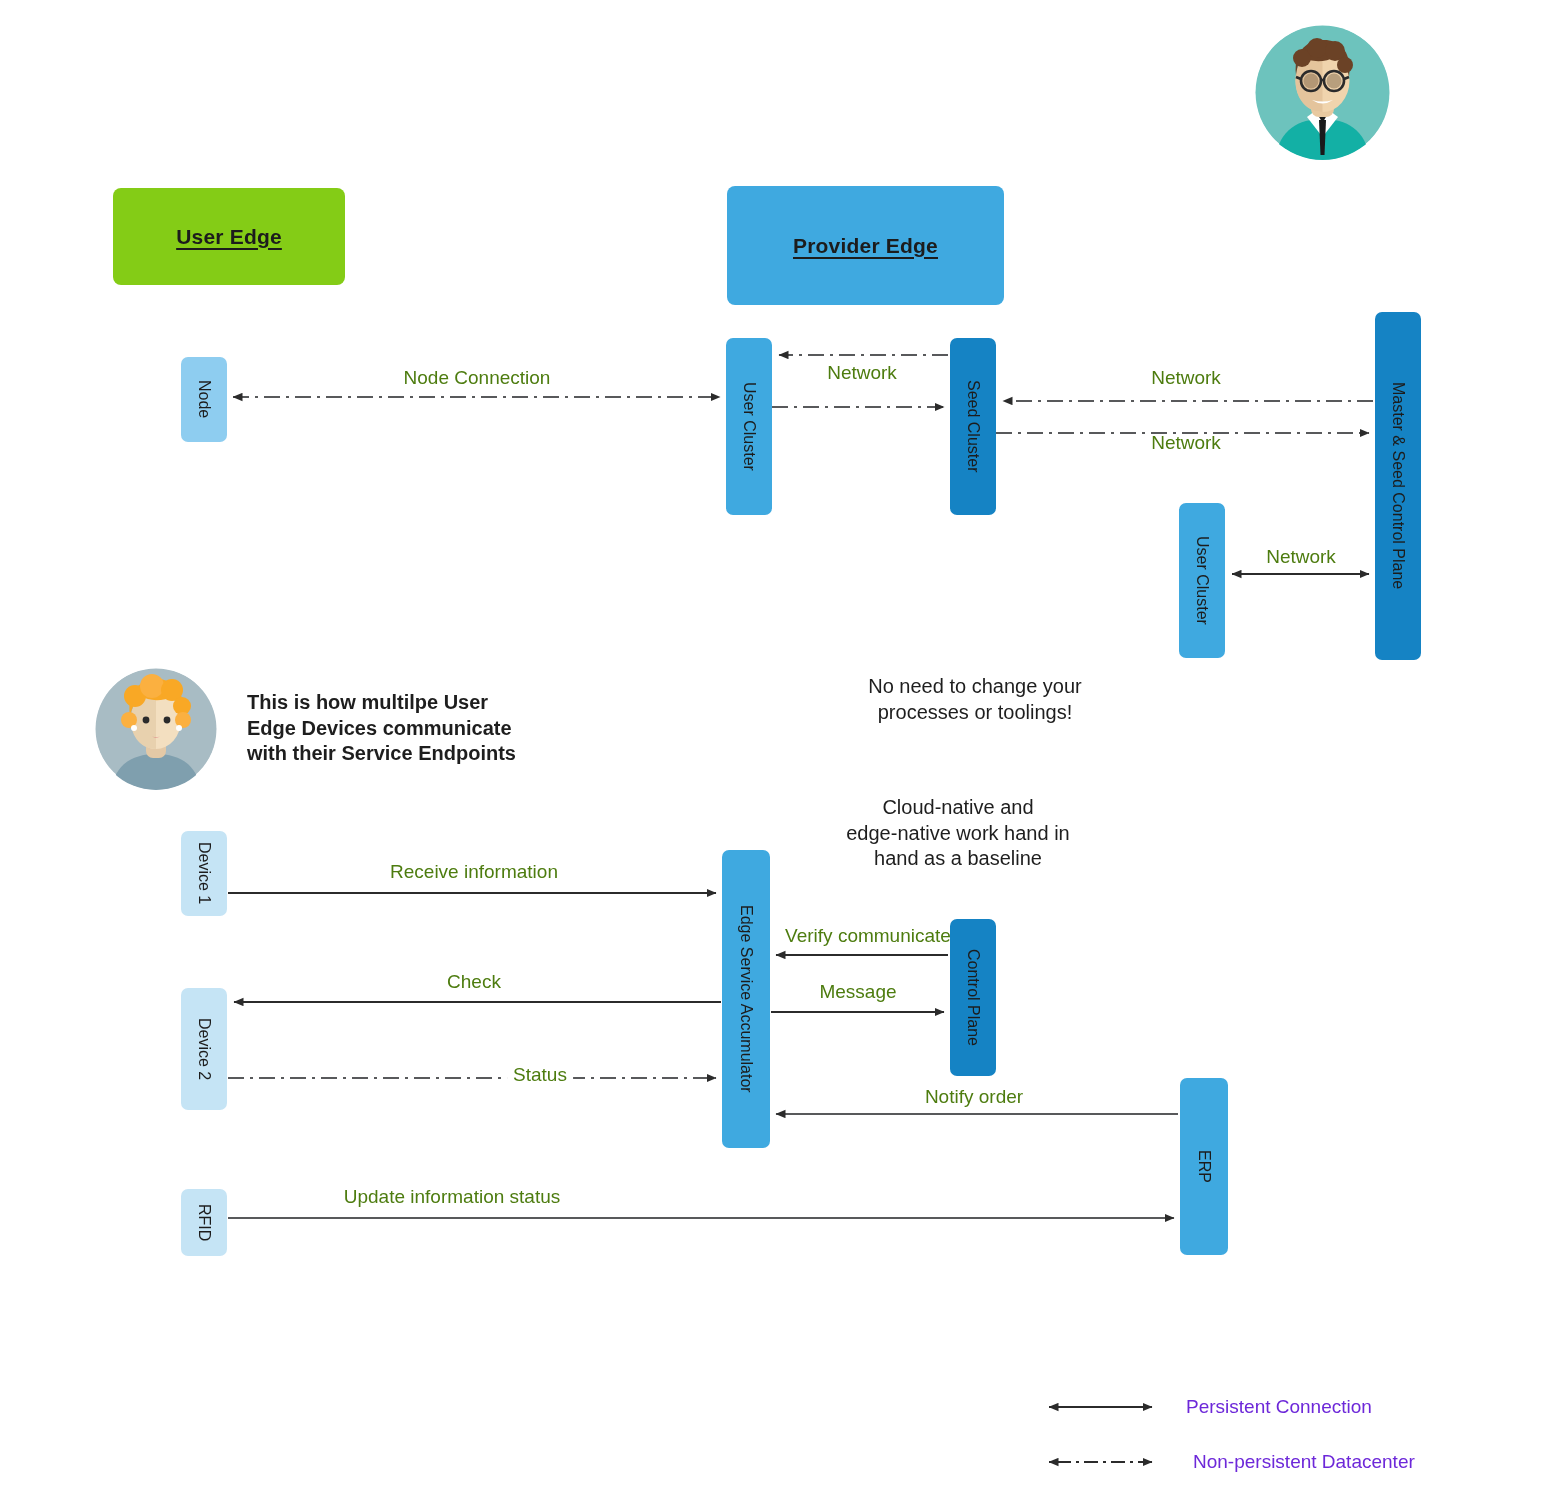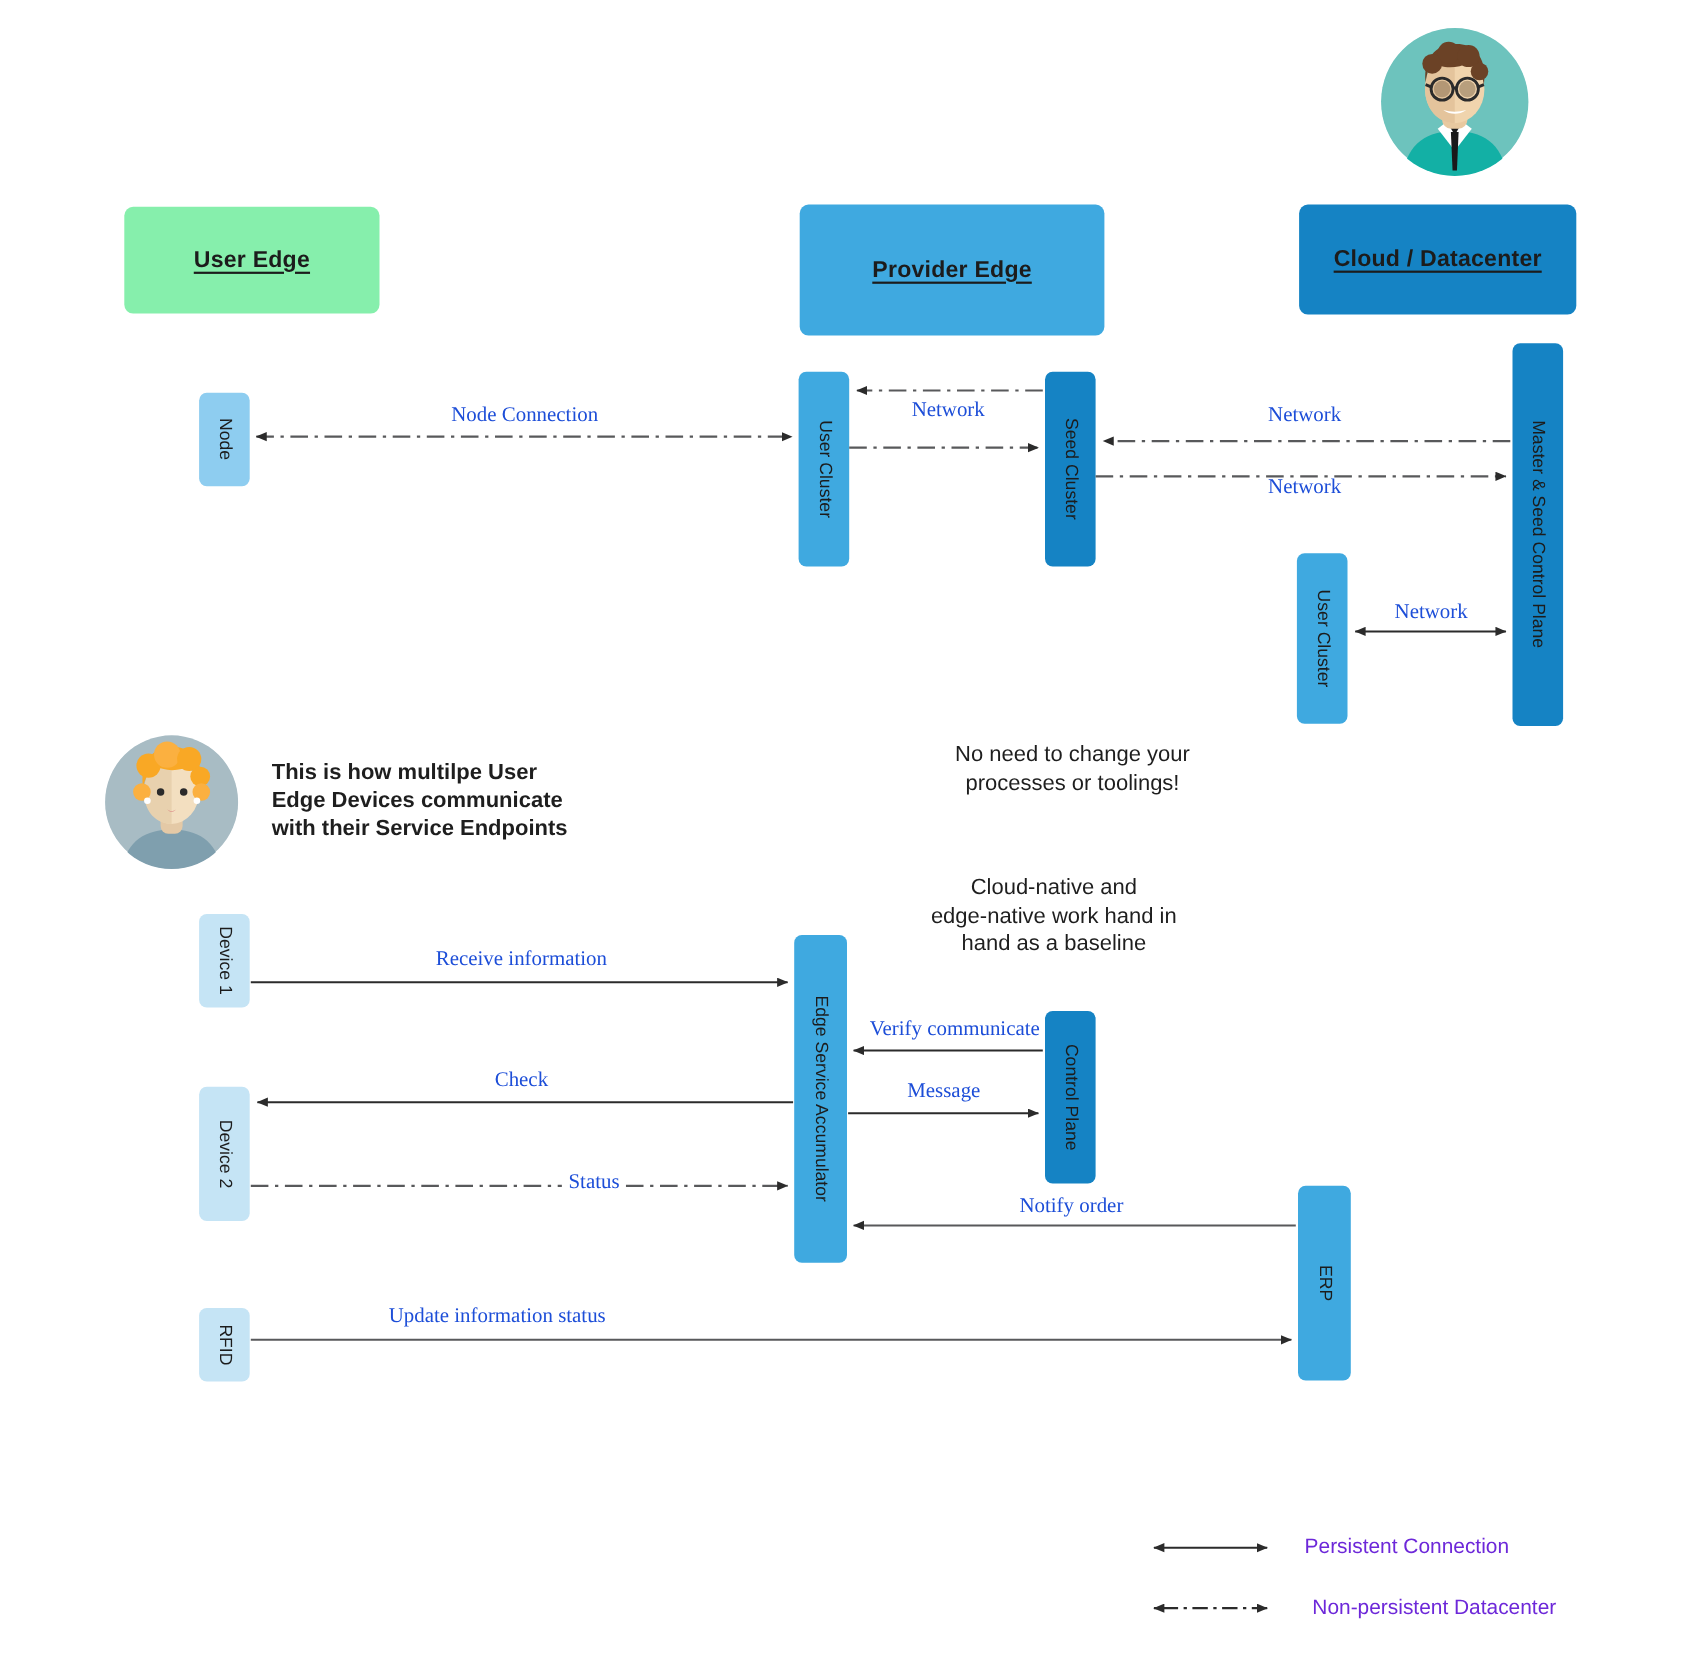--- a/index.html
+++ b/index.html
@@ -46,24 +46,23 @@
     text-orientation: mixed;
     white-space: nowrap;
     font-size: 16px;
     color: #1c1c1c;
     line-height: 1;
   }
   
   .conn-label {
     position: absolute;
     font-size: 19px;
-    color: #1d4ed8;
+    color: #4d7c0f;
     white-space: nowrap;
     background: transparent;
-    font-family: Liberation Serif, serif;
   }
   .conn-label.center { transform: translateX(-50%); }
   
   .note {
     position: absolute;
     font-size: 20px;
     line-height: 1.28;
     color: #1e1e1e;
   }
   .note.center { text-align: center; }
@@ -133,28 +132,25 @@
       <circle cx="34" cy="52" r="8" fill="#fbb040"></circle>
       <circle cx="88" cy="52" r="8" fill="#fbb040"></circle>
       <circle cx="51" cy="52" r="3.4" fill="#2b2b2b"></circle>
       <circle cx="72" cy="52" r="3.4" fill="#2b2b2b"></circle>
       <circle cx="39" cy="60" r="3" fill="#ffffff"></circle>
       <circle cx="84" cy="60" r="3" fill="#ffffff"></circle>
       <path d="M57 68 Q61 71 65 68 Q61 72 57 68 Z" fill="#d9777c"></path>
     </svg>
   </div>
 
-  <div class="zone-header" style="left:113px;top:188px;width:232px;height:97px;background:#86efac;">
+  <div class="zone-header" style="left:113px;top:188px;width:232px;height:97px;background:#84cc16;">
     <span>User Edge</span>
   </div>
   <div class="zone-header" style="left:727px;top:186px;width:277px;height:119px;background:#3fa9e0;">
     <span>Provider Edge</span>
-  </div>
-  <div class="zone-header" style="left:1181px;top:186px;width:252px;height:100px;background:#1583c4;">
-    <span>Cloud / Datacenter</span>
   </div>
 
   <div class="node-box" style="left:181px;top:357px;width:46px;height:85px;background:#8ecdf0;">
     <span>Node</span>
   </div>
 
   <div class="node-box" style="left:726px;top:338px;width:46px;height:177px;background:#3fa9e0;">
     <span>User Cluster</span>
   </div>
 

